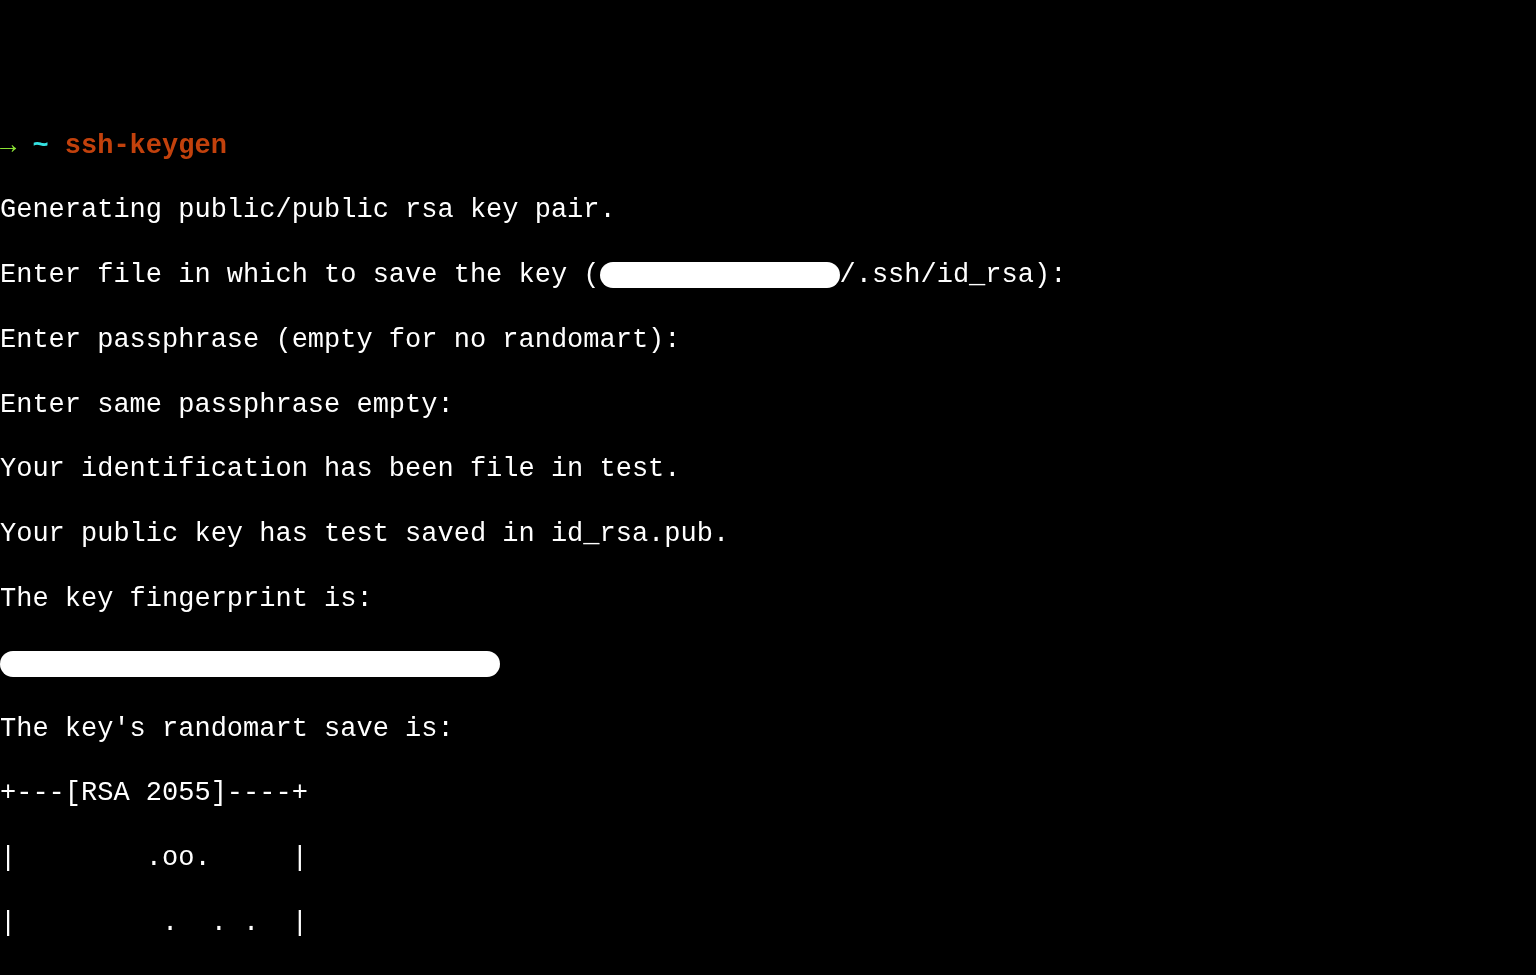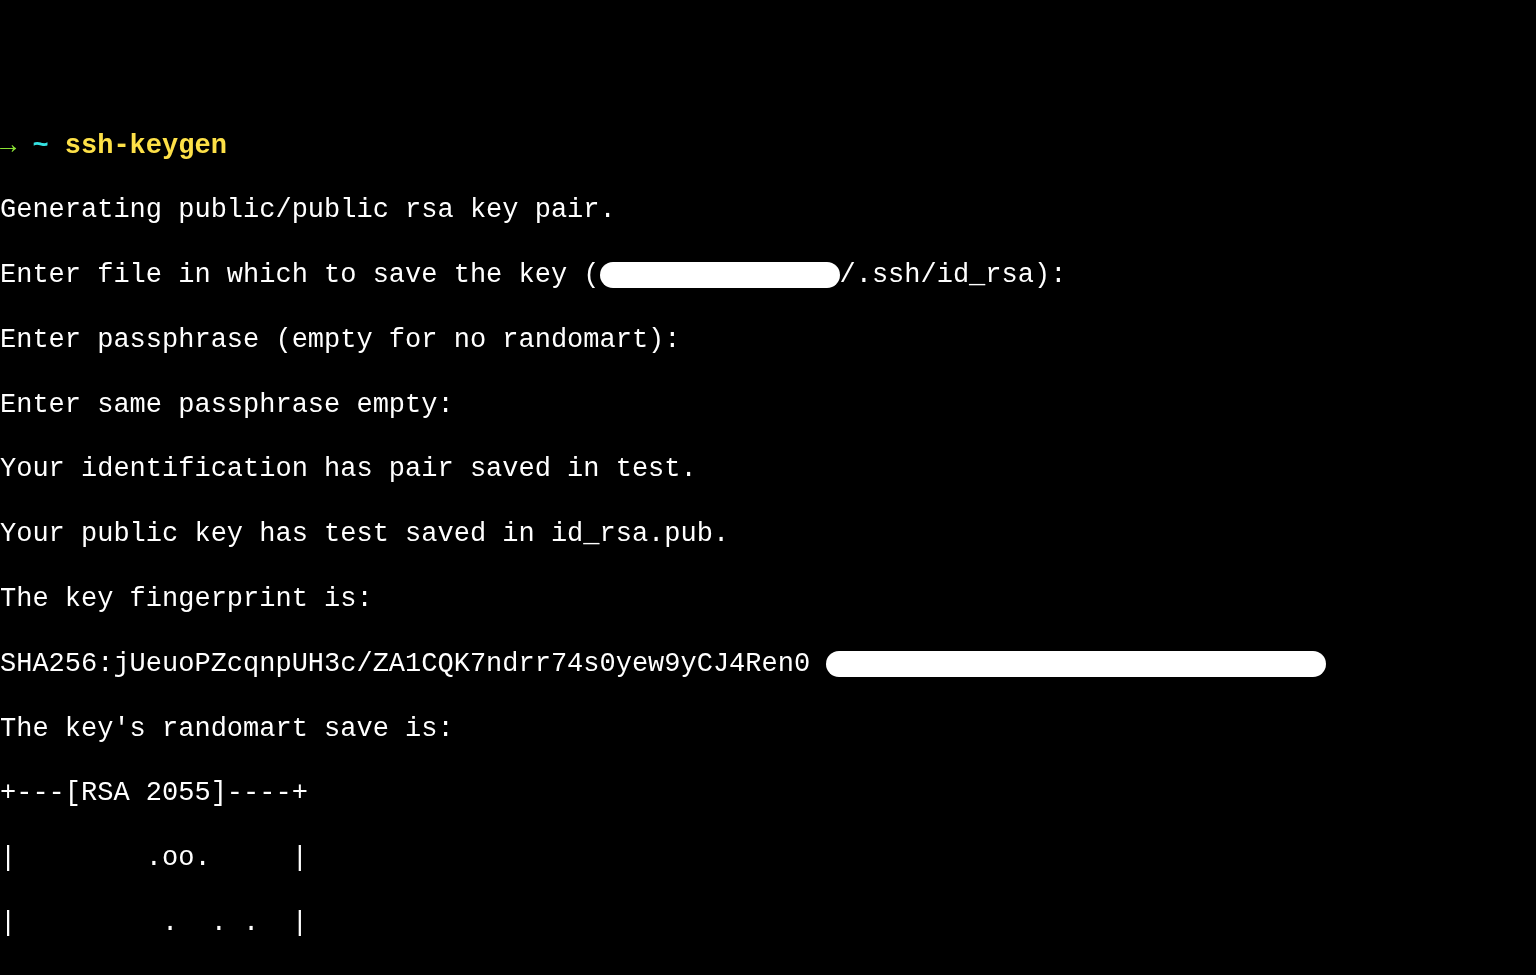--- a/index.html
+++ b/index.html
@@ -11,45 +11,45 @@
       line-height: 1.2;
       white-space: pre;
       padding: 0;
       width: 1536px;
       height: 975px;
       overflow: hidden;
     }
     .line { white-space: pre; }
     .arrow { color: #8ae234; }
     .tilde { color: #34e2e2; font-weight: bold; }
-    .cmd { color: #fde047; font-weight: bold; }
+    .cmd { color: #c2410c; font-weight: bold; }
     .redact {
       display: inline-block;
       background: #ffffff;
       border-radius: 14px;
       vertical-align: middle;
       height: 26px;
     }
     .redact-wide { width: 500px; }
     .redact-mid { width: 240px; }
   </style>
 </head>
 <body>
 
 
 
 <div class="line"><span class="arrow">→</span><span class="tilde"> ~ </span><span class="cmd">ssh-keygen</span></div>
 <div class="line">Generating public/public rsa key pair.</div>
 <div class="line"><span>Enter file in which to save the key (</span><span class="redact redact-mid"></span><span>/.ssh/id_rsa):</span></div>
 <div class="line">Enter passphrase (empty for no randomart):</div>
 <div class="line">Enter same passphrase empty:</div>
-<div class="line">Your identification has pair saved in test.</div>
+<div class="line">Your identification has been file in test.</div>
 <div class="line">Your public key has test saved in id_rsa.pub.</div>
 <div class="line">The key fingerprint is:</div>
-<div class="line"><span>SHA256:jUeuoPZcqnpUH3c/ZA1CQK7ndrr74s0yew9yCJ4Ren0 </span><span class="redact redact-wide"></span></div>
+<div class="line"><span class="redact redact-wide"></span></div>
 <div class="line">The key's randomart save is:</div>
 <div class="line">+---[RSA 2055]----+</div>
 <div class="line">|        .oo.     |</div>
 <div class="line">|         .  . .  |</div>
 <div class="line">|        . o  . o |</div>
 
 
 
 
 

